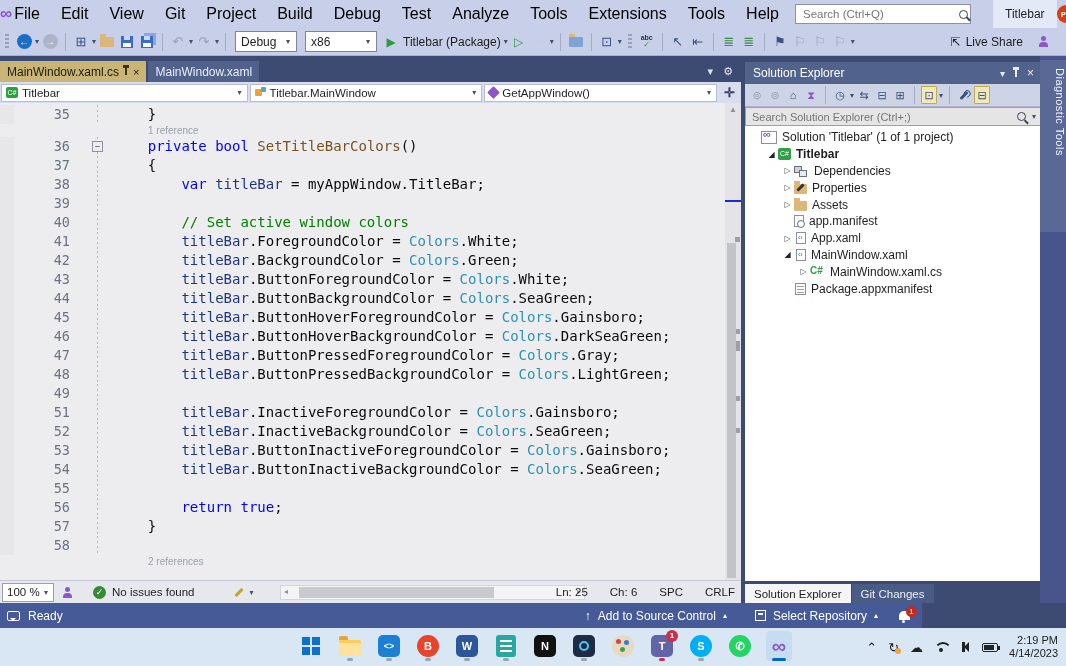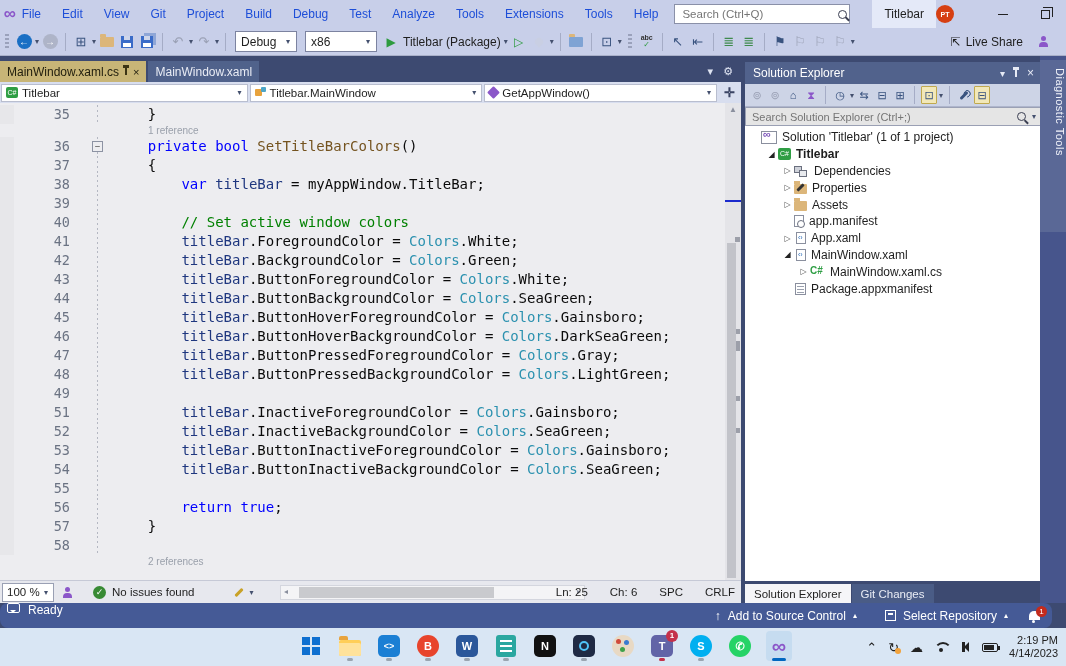--- a/index.html
+++ b/index.html
@@ -7,21 +7,21 @@
   body {
     width:1066px; height:666px; overflow:hidden; position:relative;
     font-family:"Liberation Sans", sans-serif; font-size:12px; color:#1e1e1e;
     background:#3D4A71;
   }
   
   .vs-titlebar { position:absolute; left:0; top:0; width:1066px; height:28px;
     background:#C8CFE9; display:flex; align-items:center; }
   .vs-logo { width:34px; text-align:center; color:#8B57C9; font-size:17px; font-weight:bold; }
   .menubar { display:flex; gap:21px; margin-left:2px; }
-  .menu-item { font-size:12px; color:#1d4ed8; cursor:default; }
+  .menu-item { font-size:16px; color:#000000; cursor:default; }
   .qsearch { margin-left:16px; width:176px; height:20px; background:#fff;
     border:1px solid #8A90A8; display:flex; align-items:center; padding:0 5px; }
   .qsearch input { border:0; outline:0; flex:1; font-size:11.5px; color:#444;
     font-family:"Liberation Sans",sans-serif; background:transparent; }
   .mag { width:9px; height:9px; border:1.5px solid #3b3f52; border-radius:50%; position:relative; flex:none; }
   .mag::after { content:""; position:absolute; width:5px; height:1.5px; background:#3b3f52;
     right:-4px; bottom:-2px; transform:rotate(45deg); }
   .win-title { margin-left:22px; height:28px; display:flex; align-items:center; padding:0 12px;
     background:#E4E9F8; font-size:12px; }
   .tb-right { margin-left:auto; display:flex; align-items:center; }
@@ -169,22 +169,22 @@
     background-position:1px 2px; background-repeat:no-repeat; }
   .se-tabs { height:22px; background:#3D4A71; display:flex; align-items:flex-end; gap:1px; }
   .se-tab { height:19px; display:flex; align-items:center; padding:0 9px; font-size:11.5px; }
   .se-tab.active { background:#F5F5F8; color:#1e1e1e; }
   .se-tab.inactive { background:#4A5C86; color:#E9ECF5; }
   
   .diag-strip { position:absolute; left:1040px; top:0; width:26px; height:547px; background:#47558C; }
   .diag-tab { position:absolute; left:0; top:4px; width:26px; height:172px; background:#5A6896; color:#F0F2FA;
     writing-mode:vertical-rl; font-size:11px; padding-top:8px; letter-spacing:0.5px; }
   
-  .statusbar { position:absolute; left:0; top:603px; width:1052px; height:25px; background:#455A96;
-    color:#fff; display:flex; font-size:12px;border-radius:8px; }
+  .statusbar { position:absolute; left:0; top:603px; width:922px; height:25px; background:#455A96;
+    color:#fff; display:flex; align-items:center; font-size:12px; }
   .bubble { width:13px; height:10px; border:1px solid #fff; border-radius:2px; position:relative; margin:0 8px 0 7px; }
   .bubble::after { content:""; position:absolute; left:2px; bottom:-4px; border:3px solid transparent; border-top-color:#fff; }
   .git-area { margin-left:auto; display:flex; align-items:center; gap:7px; margin-right:12px; }
   .git-area .caret { font-size:8px; }
   .repo-ic { width:11px; height:11px; border:1px solid #fff; position:relative; }
   .repo-ic::after { content:""; position:absolute; left:2px; top:2px; width:5px; height:2px; background:#fff; }
   .bell { width:11px; height:9px; background:#fff; border-radius:5px 5px 0 0; position:relative; margin-left:14px; }
   .bell::after { content:""; position:absolute; left:3px; bottom:-3px; width:3px; height:3px; border-radius:50%; background:#fff; }
   .badge { position:absolute; right:-7px; top:-5px; width:11px; height:11px; border-radius:50%;
     background:#C42B1C; color:#fff; font-size:8px; text-align:center; line-height:11px; }

